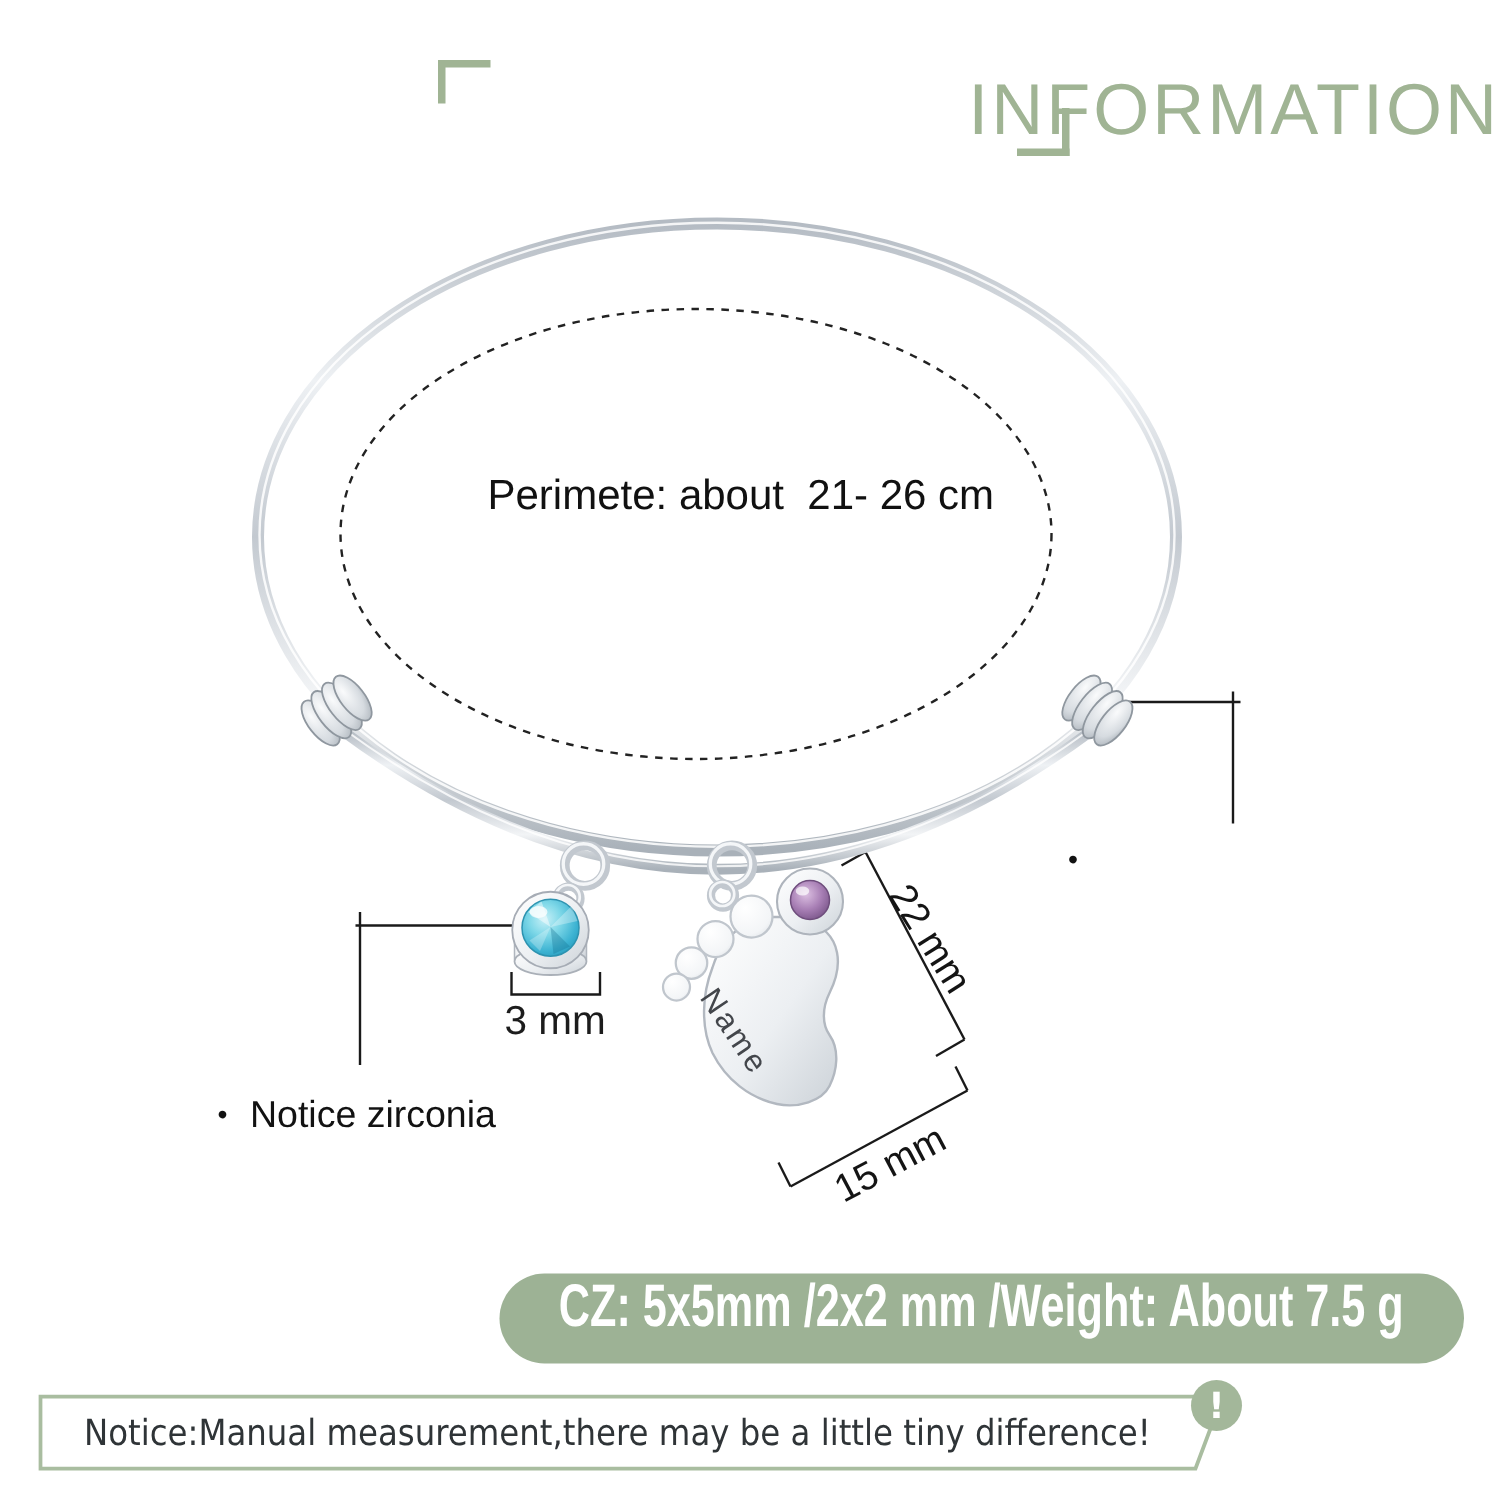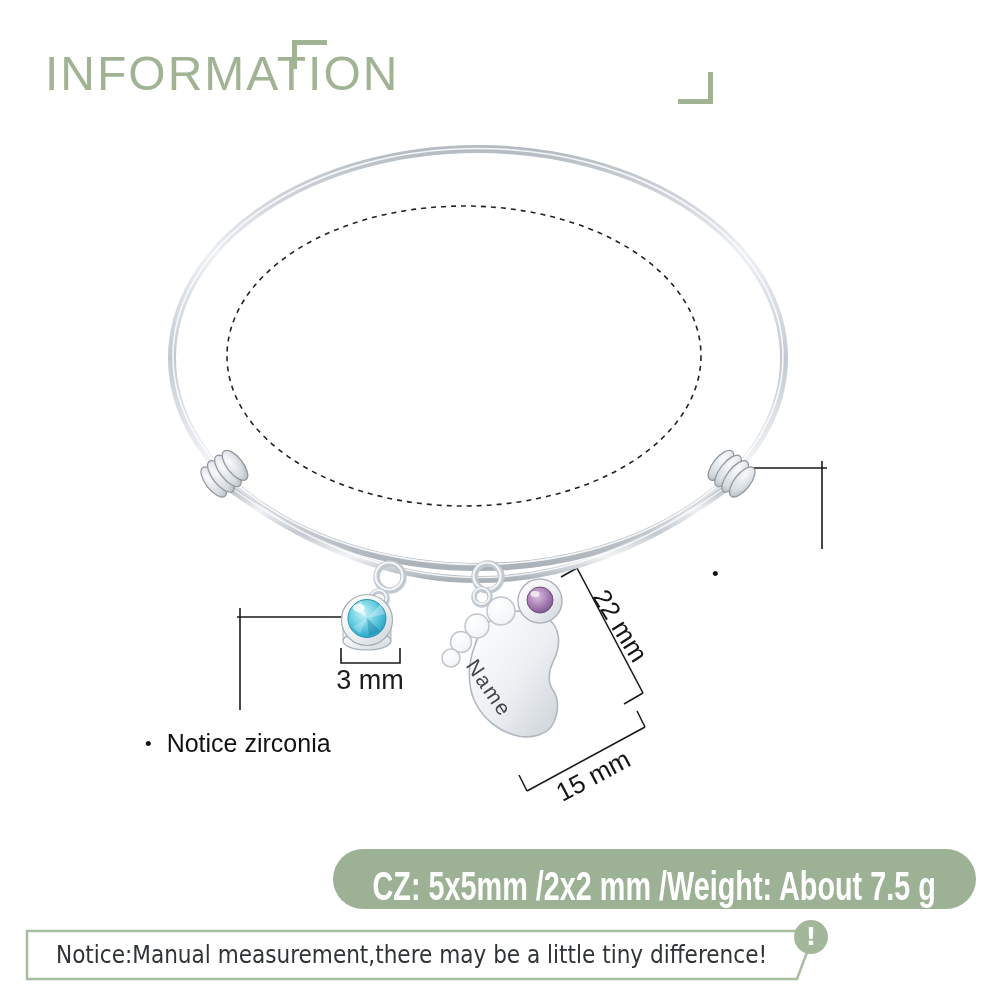--- a/index.html
+++ b/index.html
@@ -1,41 +1,41 @@
 <!DOCTYPE html>
 <html><head>
 <meta charset="utf-8">
 <style>
   html,body{margin:0;padding:0;background:#fff;}
   #stage{position:relative;width:1000px;height:1000px;background:#fff;overflow:hidden;
          font-family:"Liberation Sans",sans-serif;color:#1c1c1c;}
   .abs{position:absolute;}
   
-  #title{left:0;right:0;top:46px;text-align:left;font-size:48px;letter-spacing:2px;
+  #title{left:0;right:0;top:46px;text-align:right;font-size:48px;letter-spacing:2px;
          color:#a0b494;font-weight:400;padding-left:45px;}
   #bracket-tl{left:292px;top:40px;width:30px;height:24px;
               border-top:5px solid #a0b494;border-left:5px solid #a0b494;}
   #bracket-br{left:678px;top:72px;width:30px;height:27px;
               border-bottom:5px solid #a0b494;border-right:5px solid #a0b494;}
   
   #perimeter{left:325px;top:314px;width:300px;text-align:center;font-size:28px;
              white-space:pre;color:#111;}
   .bullet-label{font-size:25px;color:#121212;display:flex;align-items:center;}
   .bullet-label .dot{font-size:19px;margin-right:15px;color:#121212;}
   #rhodium{left:712px;top:563px;}
   #cubic{left:145px;top:729px;}
   #gem-width{left:330px;top:665px;width:80px;text-align:center;font-size:27px;}
   .rot{transform-origin:0 0;font-size:26px;color:#141414;white-space:nowrap;}
   #charm-height{left:612px;top:584px;transform:rotate(58deg);}
   #charm-width{left:551px;top:781px;transform:rotate(-28deg);}
   #engraving{left:481px;top:655px;transform-origin:0 0;transform:rotate(56deg);
              font-size:21px;letter-spacing:2px;color:#43464b;white-space:nowrap;}
   
   #banner{left:333px;top:849px;width:643px;height:60px;border-radius:30px;
-          background:#9db295;display:flex;align-items:flex-end;justify-content:center;}
+          background:#9db295;display:flex;align-items:flex-start;justify-content:center;}
   #banner span{color:#fff;font-weight:bold;font-size:40px;white-space:nowrap;
                transform:scale(0.72,1);transform-origin:center;}
   
   #notice-shape{left:0;top:0;width:1000px;height:1000px;pointer-events:none;}
   #notice-text{left:56px;top:941px;font-family:"DejaVu Sans",sans-serif;font-size:24px;
                color:#2f3437;white-space:pre;transform:scale(0.9,1);transform-origin:0 0;}
   #notice-icon{left:794px;top:920px;width:34px;height:34px;border-radius:50%;
                background:#a3b79a;display:flex;align-items:center;justify-content:center;
                color:#fff;font-weight:bold;font-size:24px;font-family:"DejaVu Sans",sans-serif;}
   svg{display:block;}
@@ -162,20 +162,21 @@
   </svg>
 
   <svg class="abs" id="notice-shape" width="1000" height="1000" viewBox="0 0 1000 1000">
     <polygon points="27,931 815,931 797,979 27,979" fill="#ffffff" stroke="#a9bda0" stroke-width="2.5"></polygon>
   </svg>
 
   <div class="abs" id="bracket-tl"></div>
   <div class="abs" id="title">INFORMATION</div>
   <div class="abs" id="bracket-br"></div>
 
+  <div class="abs" id="perimeter">Perimete: about  21- 26 cm</div>
 
   <div class="abs bullet-label" id="rhodium">
     <span class="dot">•</span>
   </div>
 
   <div class="abs bullet-label" id="cubic">
     <span class="dot">•</span>
     <span>Notice zirconia</span>
   </div>
 

